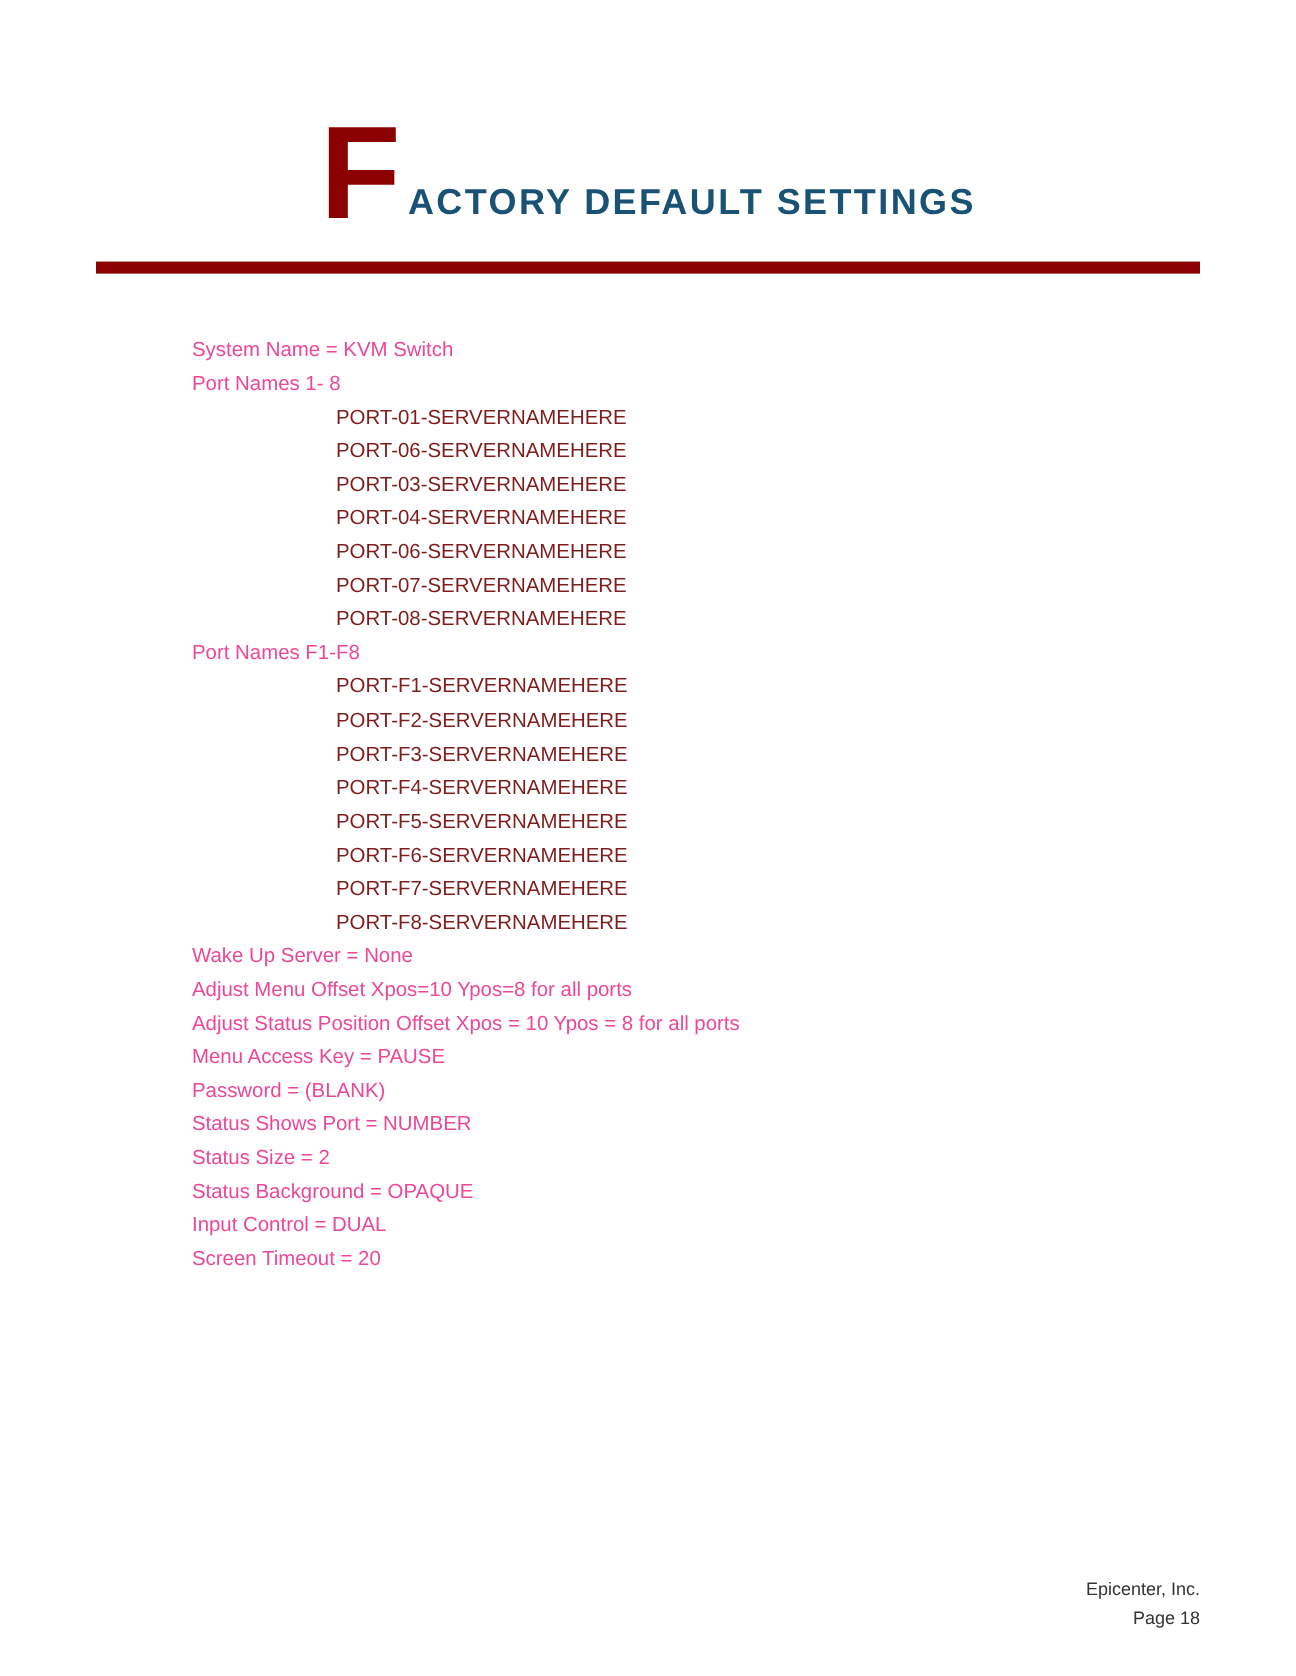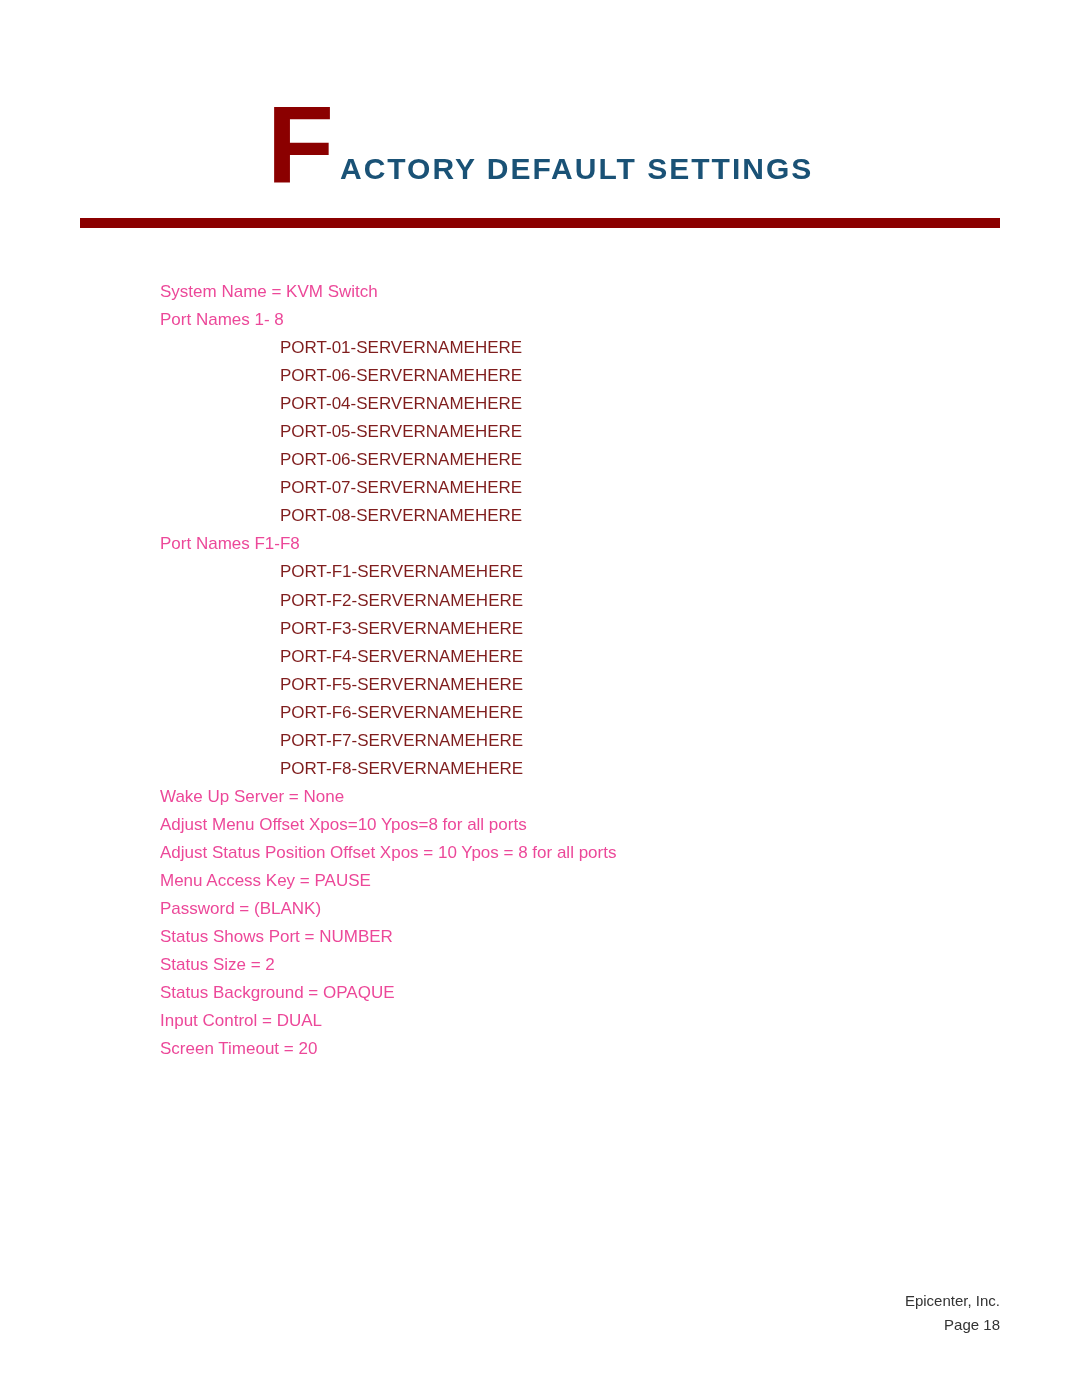--- a/index.html
+++ b/index.html
@@ -70,21 +70,21 @@
 
     .line-indent {
       font-size: 17px;
       line-height: 1.65;
       color: #7f1d1d;
       padding-left: 120px;
     }
 
     .footer {
       position: absolute;
-      bottom: 60px;
+      bottom: 36px;
       right: 80px;
       text-align: right;
       font-size: 15px;
       color: #333333;
       line-height: 1.6;
     }
   </style>
 </head>
 <body>
 
@@ -99,22 +99,22 @@
 
   <div class="content-section">
 
     <div class="line">System Name = KVM Switch</div>
 
     <div class="line">Port Names 1- 8</div>
 
     <div>
       <div class="line-indent">PORT-01-SERVERNAMEHERE</div>
       <div class="line-indent">PORT-06-SERVERNAMEHERE</div>
+      <div class="line-indent">PORT-03-SERVERNAMEHERE</div>
       <div class="line-indent">PORT-04-SERVERNAMEHERE</div>
-      <div class="line-indent">PORT-05-SERVERNAMEHERE</div>
       <div class="line-indent">PORT-06-SERVERNAMEHERE</div>
       <div class="line-indent">PORT-07-SERVERNAMEHERE</div>
       <div class="line-indent">PORT-08-SERVERNAMEHERE</div>
     </div>
 
     <div class="line">Port Names F1-F8</div>
 
     <div>
       <div class="line-indent">PORT-F1-SERVERNAMEHERE</div>
       <div class="line-indent">PORT-F2-SERVERNAMEHERE</div>

